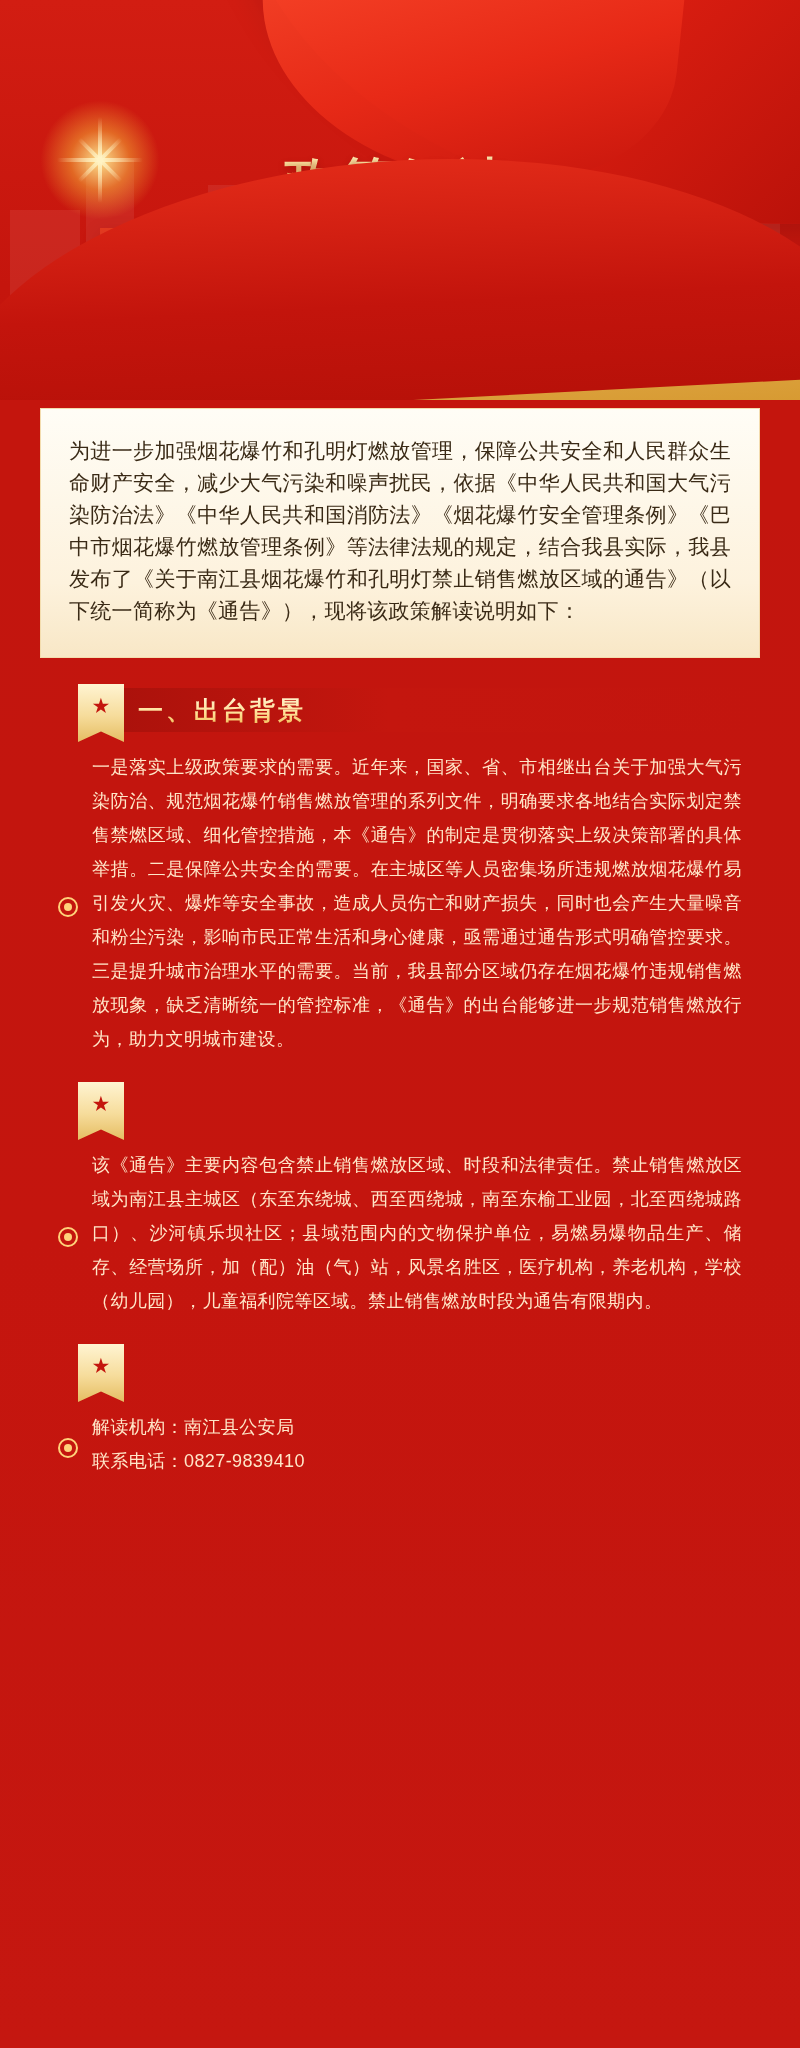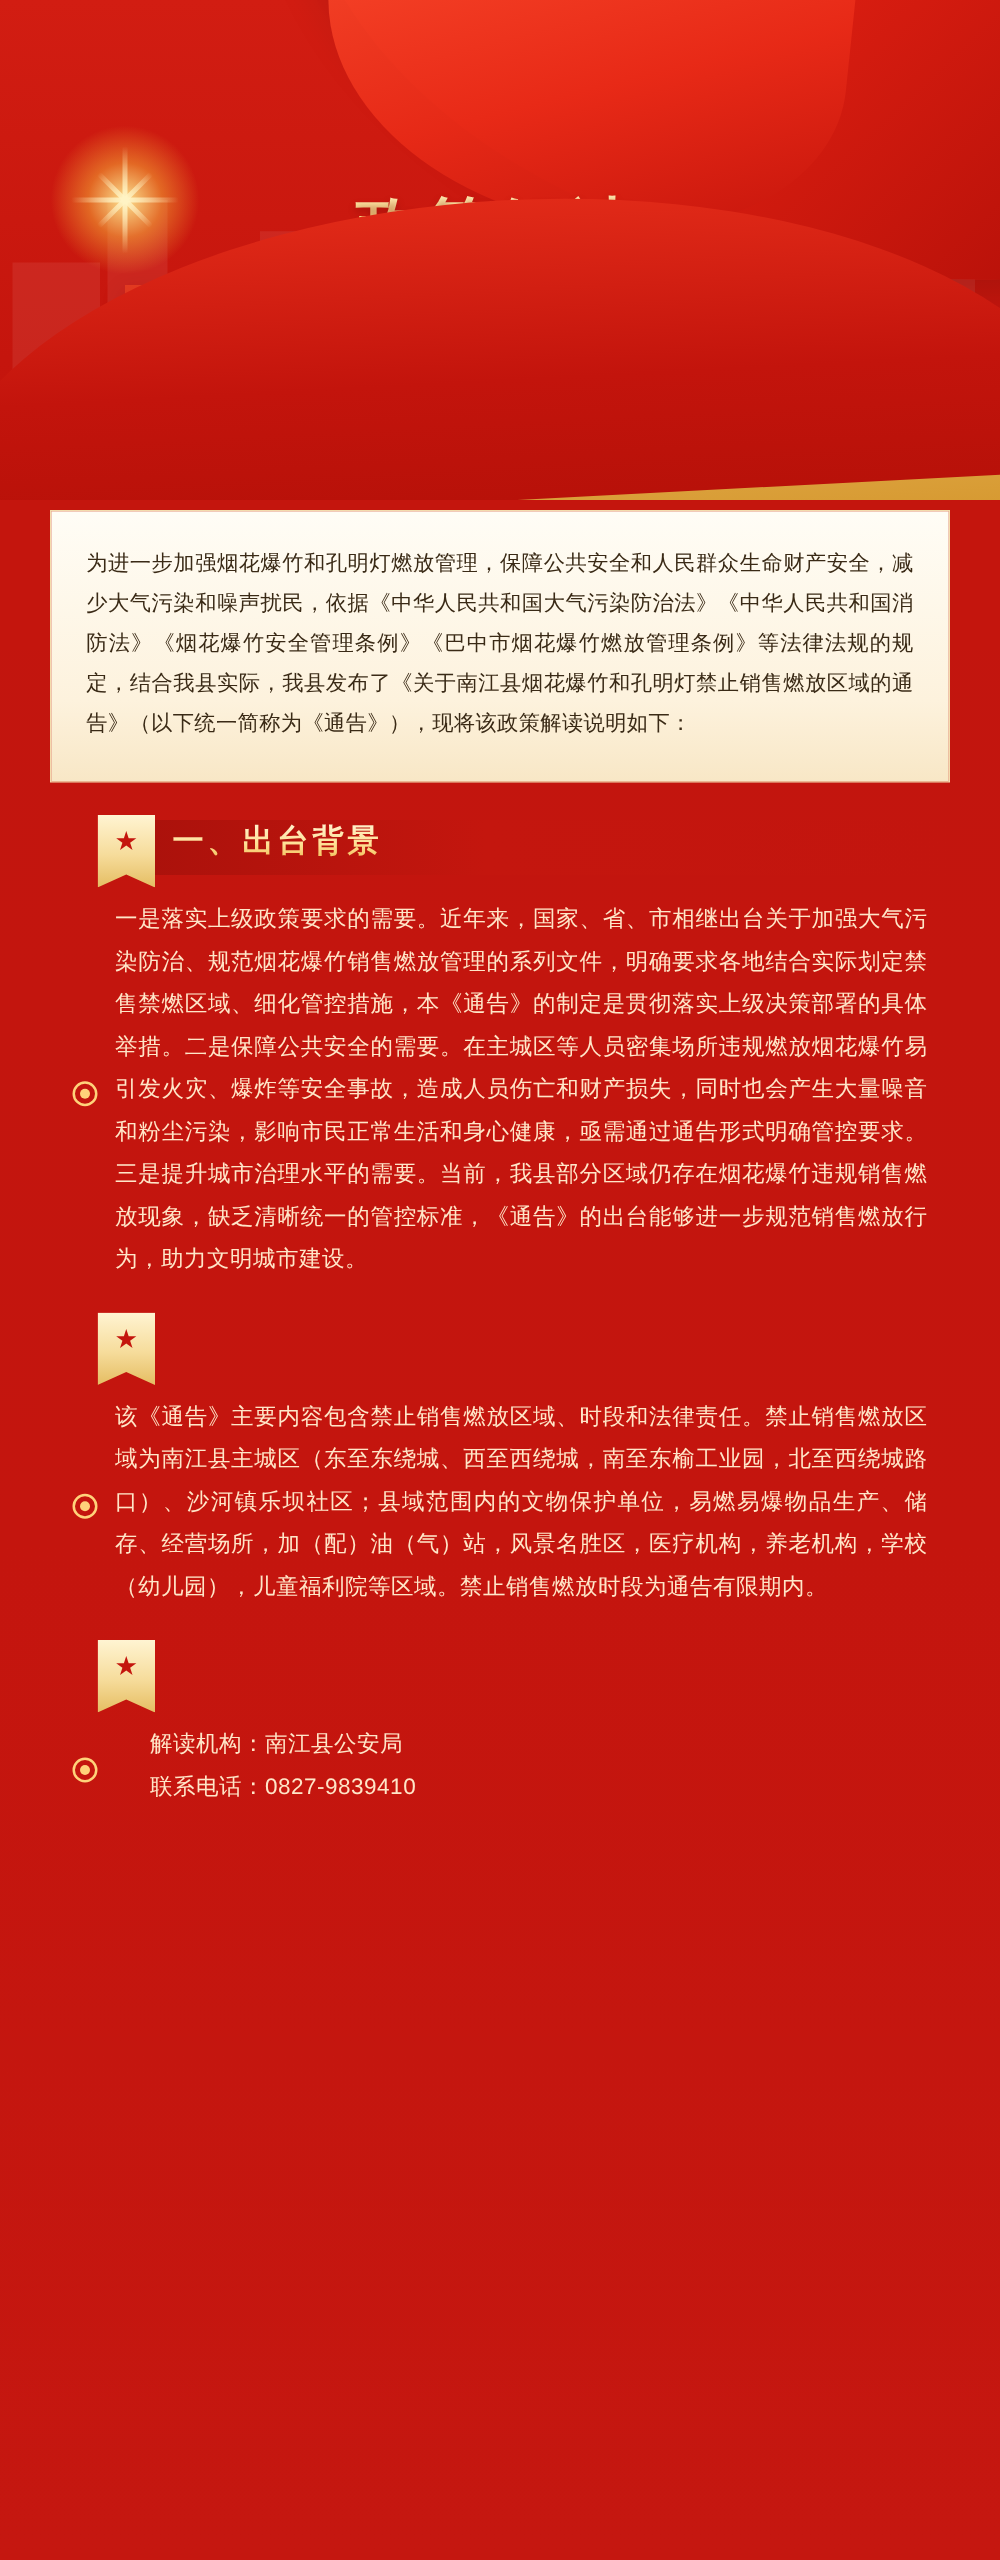--- a/index.html
+++ b/index.html
@@ -155,21 +155,21 @@
   
   .intro-card {
     position: relative;
     margin: -112px auto 0;
     width: 720px;
     box-sizing: border-box;
     padding: 26px 28px 30px;
     background: linear-gradient(180deg, #fffdf6 0%, #fdf2dd 70%, #f8e7c6 100%);
     border: 1px solid #f3dcae;
     color: #3a2a16;
-    font-size: 17px;
+    font-size: 21px;
     line-height: 32px;
     text-align: justify;
     letter-spacing: .3px;
   }
 
   
   .section {
     width: 720px;
     margin: 26px auto 0;
   }
@@ -179,21 +179,21 @@
     margin-bottom: 8px;
   }
   .sec-bar {
     position: absolute;
     left: 46px;
     top: 4px;
     right: 0;
     height: 44px;
     background: linear-gradient(90deg, #a8110b 0%, #c4160e 45%, rgba(196,22,14,0) 100%);
     display: flex;
-    align-items: flex-start;
+    align-items: center;
   }
   .sec-bar-title {
     margin-left: 52px;
     color: #ffe9a8;
     font-size: 25px;
     font-weight: bold;
     letter-spacing: 3px;
     background: linear-gradient(180deg, #fff6d8 0%, #ffdf93 60%, #efb952 100%);
     -webkit-background-clip: text;
     background-clip: text;
@@ -249,21 +249,20 @@
     font-size: 18px;
     line-height: 34px;
     text-align: justify;
     letter-spacing: .4px;
   }
   .info-line {
     color: #ffe6c8;
     font-size: 18px;
     line-height: 34px;
     letter-spacing: .4px;
-    margin-left: 28px;
   }
   .bottom-pad { height: 70px; }
 </style>
 </head>
 <body>
 
 <div class="page">
 
   <div class="banner">
     <div class="skyline">

